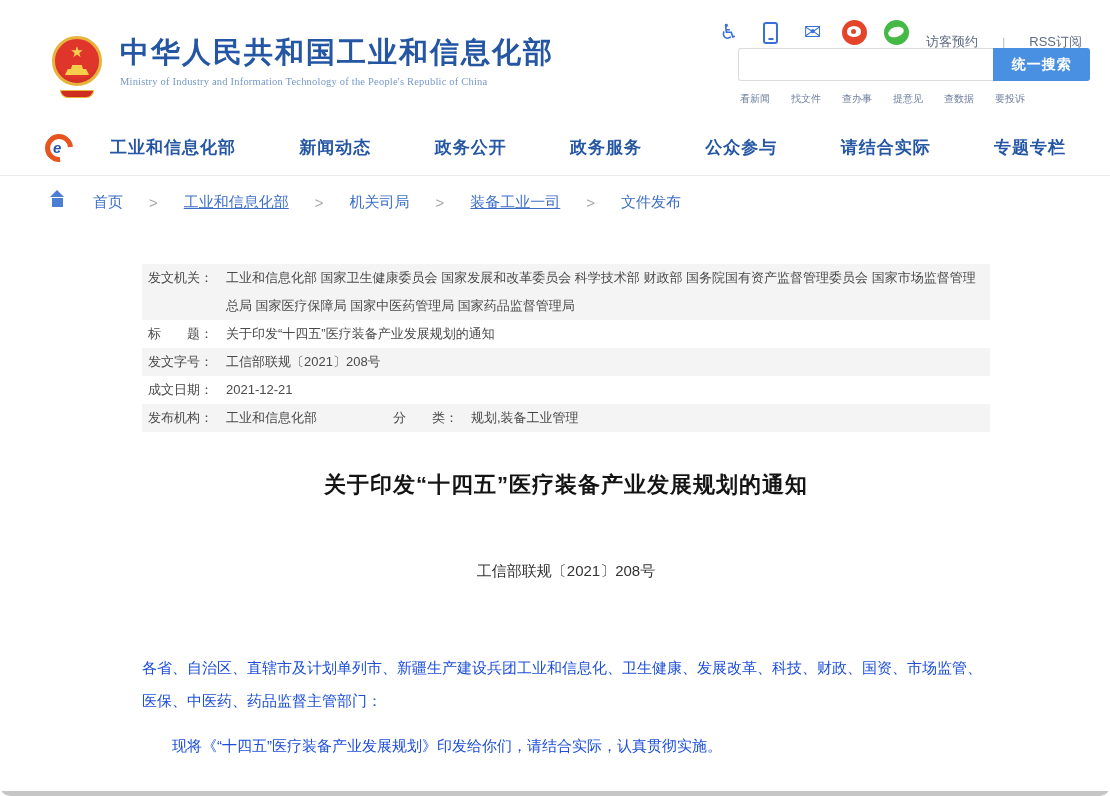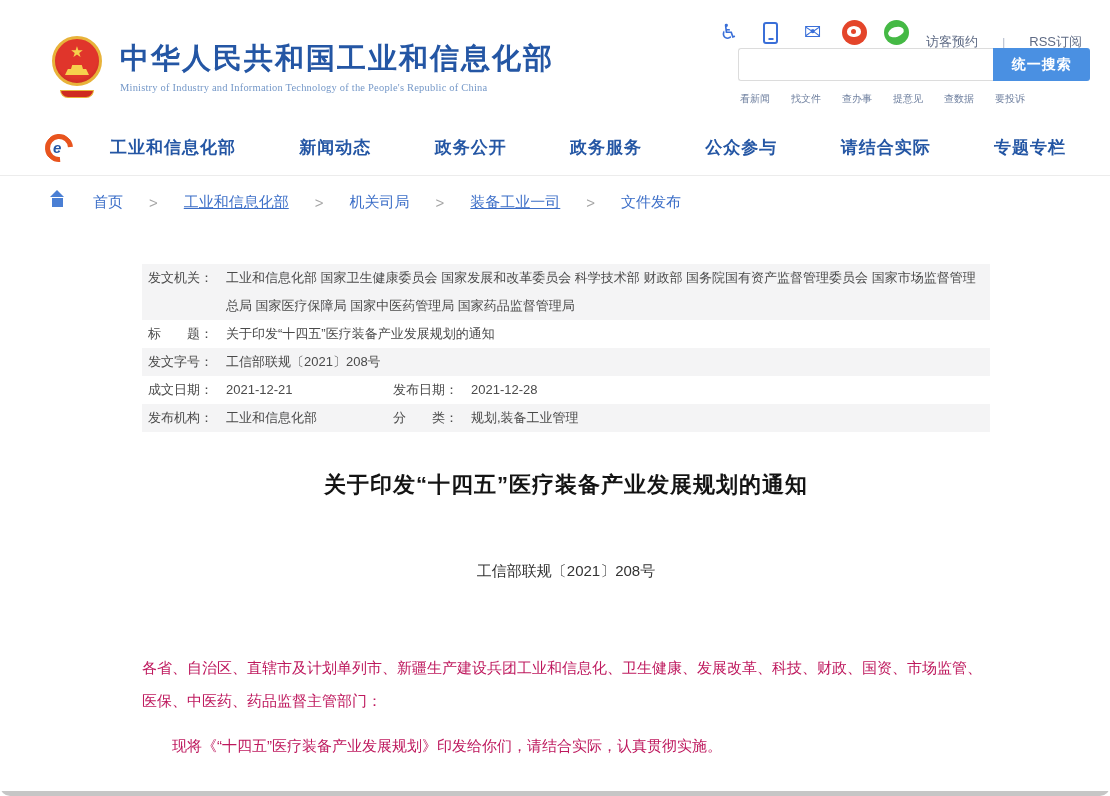--- a/index.html
+++ b/index.html
@@ -23,21 +23,21 @@
   .util-links { display:flex; align-items:center; gap:24px; font-size:13px; color:#5f6b85;margin-top:19px; }
   .util-links a { color:#5f6b85; text-decoration:none; cursor:pointer; }
   .util-sep { color:#b9c0cf; }
 
   .brand { position:absolute; top:36px; left:52px; display:flex; align-items:flex-start; }
   .emblem { width:50px; height:62px; position:relative; margin-right:18px; }
   .emblem .disc { width:50px; height:50px; border-radius:50%; background:radial-gradient(circle at 50% 42%, #e0352b 0 60%, #b5231c 100%); border:3px solid #e8b33a; position:relative; }
   .emblem .star { position:absolute; top:6px; left:50%; transform:translateX(-50%); color:#f6d04d; font-size:15px; line-height:1; font-family:"DejaVu Sans",sans-serif; }
   .emblem .gate { position:absolute; bottom:8px; left:50%; transform:translateX(-50%); width:24px; height:10px; background:#f6d04d; clip-path:polygon(0 100%,12% 40%,25% 40%,30% 0,70% 0,75% 40%,88% 40%,100% 100%); }
   .emblem .ribbon { position:absolute; bottom:0; left:50%; transform:translateX(-50%); width:34px; height:8px; background:#cf2b20; border:1px solid #e8b33a; border-radius:0 0 8px 8px; }
-  .site-title { color:#2456a4; font-size:29px; font-weight:bold; letter-spacing:2px; line-height:1.15; margin-top:6px; }
+  .site-title { color:#2456a4; font-size:29px; font-weight:bold; letter-spacing:2px; line-height:1.15; margin-top:0; }
   .site-sub { color:#7598c8; font-size:10.5px; margin-top:7px; letter-spacing:0.2px;font-family:Liberation Serif, serif; }
 
   .search-zone { position:absolute; top:48px; right:20px; width:352px; }
   .search-row { display:flex; }
   .search-input { width:266px; height:33px; border:1px solid #dcdcdc; border-right:none; border-radius:3px 0 0 3px; outline:none; padding:0 10px; font-size:14px; color:#333; }
   .search-btn { width:101px; height:33px; background:#4a90e2; color:#fff; border:none; font-size:14px; font-weight:bold; letter-spacing:1px; border-radius:0 3px 3px 0; cursor:pointer; }
   .quick-links { display:flex; gap:21px; margin-top:11px; font-size:10px; padding-left:2px; }
   .quick-links a { color:#7081a0; text-decoration:none; cursor:pointer; white-space:nowrap; }
 
   
@@ -62,21 +62,21 @@
   .meta-table { width:100%; font-size:13px; color:#4a4a4a; }
   .m-row { display:flex; line-height:28px; min-height:28px; padding:0 2px 0 6px; }
   .m-row.alt { background:#f4f4f5; }
   .m-label { flex:0 0 78px; white-space:pre; }
   .m-val { flex:1; }
   .m-pair1 { flex:0 0 245px; display:flex; }
   .m-pair2 { flex:1; display:flex; }
 
   .doc-title { text-align:center; font-size:22px; font-weight:bold; color:#141414; margin-top:38px; letter-spacing:1px; }
   .doc-no { text-align:center; font-size:15px; color:#333; margin-top:62px; }
-  .body-text { margin-top:70px; font-size:15px; color:#be185d; line-height:33px; }
+  .body-text { margin-top:70px; font-size:15px; color:#1d4ed8; line-height:33px; }
   .body-text p.p1 { margin-top:22px; }
   .body-text p.p2 { margin-top:12px; text-indent:2em; }
 
   .bottom-strip { position:absolute; left:0; bottom:0; width:100%; height:5px; background:#c6c6c6; }
 </style>
 </head>
 <body>
 
 <div class="page">
 
@@ -177,24 +177,20 @@
       </div>
       <div class="m-row alt">
         <span class="m-label">发文字号：</span>
         <span class="m-val">工信部联规〔2021〕208号</span>
       </div>
       <div class="m-row">
         <span class="m-pair1">
           <span class="m-label">成文日期：</span>
           <span>2021-12-21</span>
         </span>
-        <span class="m-pair2">
-          <span class="m-label">发布日期：</span>
-          <span>2021-12-28</span>
-        </span>
       </div>
       <div class="m-row alt">
         <span class="m-pair1">
           <span class="m-label">发布机构：</span>
           <span>工业和信息化部</span>
         </span>
         <span class="m-pair2">
           <span class="m-label">分　　类：</span>
           <span>规划,装备工业管理</span>
         </span>

